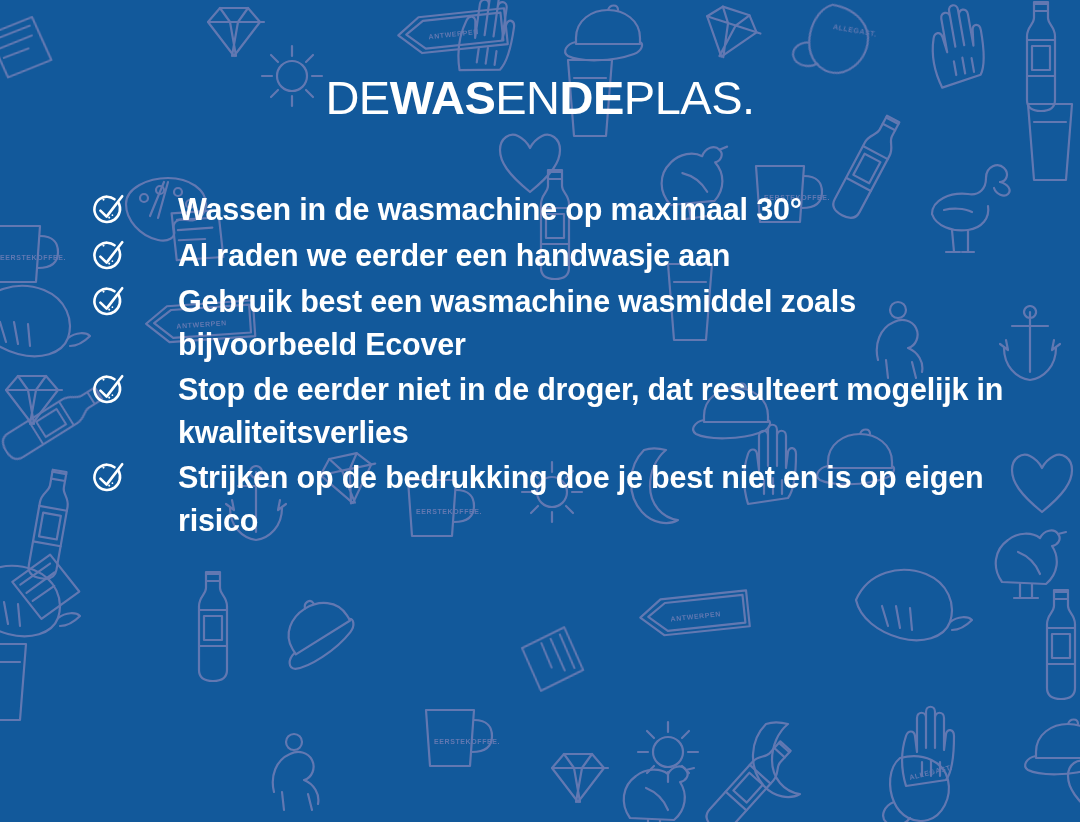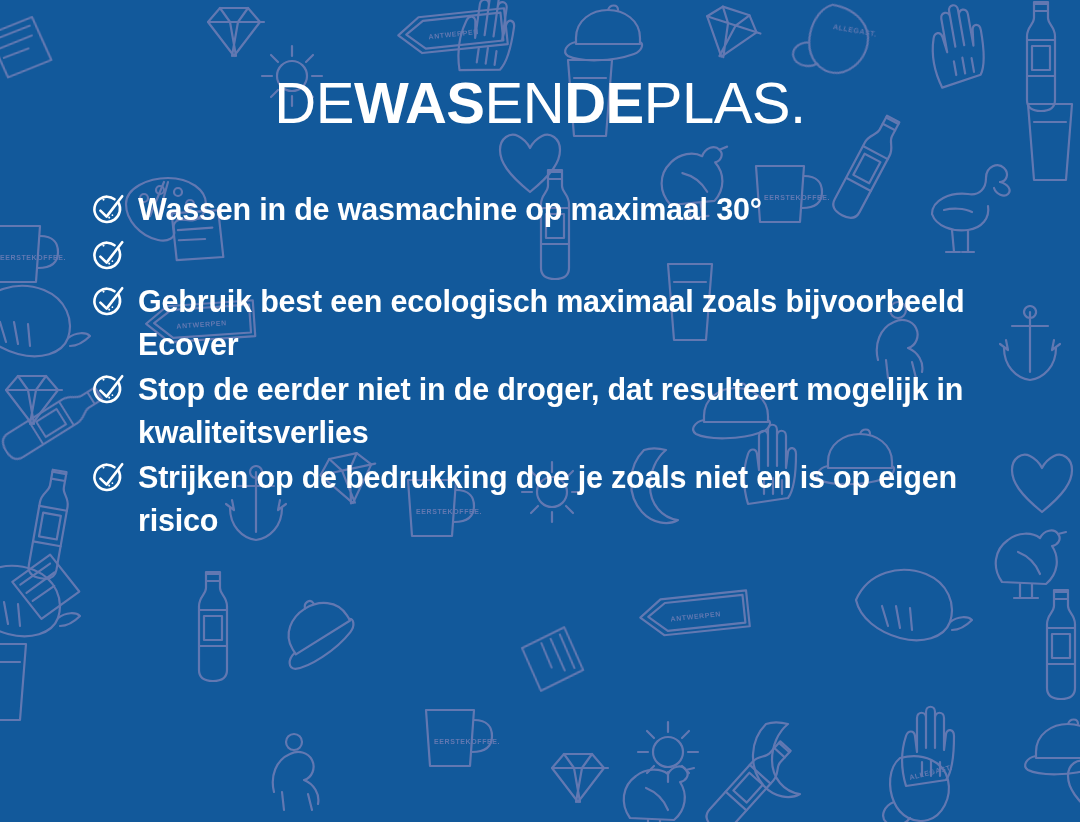--- a/index.html
+++ b/index.html
@@ -36,38 +36,39 @@
   }
 
   
   #content{position:absolute;inset:0;}
 
   .title{
     position:absolute;
     left:0;right:0;top:74px;
     text-align:center;
     color:#ffffff;
-    font-size:58px;
+    font-size:47px;
     line-height:1;
     letter-spacing:-0.5px;
     font-weight:300;
     white-space:nowrap;
   }
   .title .lt{font-weight:400;}
   .title .bd{font-weight:bold;}
 
   .list{
     position:absolute;
     left:88px;top:188px;
     width:940px;
   }
   .item{
     display:flex;
     align-items:flex-start;
     margin-bottom:2px;
+    gap:40px;
   }
   .check-icon{
     flex:0 0 auto;
     width:40px;height:44px;
     margin-right:10px;
     position:relative;
     top:3px;
   }
   .check-icon svg{display:block;width:40px;height:40px;}
   .ck{fill:none;stroke:#ffffff;stroke-width:2.6;stroke-linecap:round;stroke-linejoin:round;}
@@ -274,33 +275,34 @@
       <div class="item">
         <span class="check-icon">
           <svg viewBox="0 0 40 40" xmlns="http://www.w3.org/2000/svg">
             <path class="ck" d="M30.5,11.5 C33.6,17.3 31.9,24.7 26.5,28.6 C20.8,32.7 12.9,31.4 8.8,25.7 C4.7,20 6,12.1 11.7,8 C16.3,4.7 22.3,5 26.5,8.3"></path>
             <path class="ck" d="M12.4,19.6 L18.6,25.6 L34.2,5.2"></path>
             <circle class="ck-d" cx="15.5" cy="8.6" r="1.05"></circle>
             <circle class="ck-d" cx="21.2" cy="26.6" r="1.05"></circle>
             <circle class="ck-d" cx="24.4" cy="24.2" r="0.85"></circle>
           </svg>
         </span>
-      </div>
-
-      <div class="item">
-        <span class="check-icon">
-          <svg viewBox="0 0 40 40" xmlns="http://www.w3.org/2000/svg">
-            <path class="ck" d="M30.5,11.5 C33.6,17.3 31.9,24.7 26.5,28.6 C20.8,32.7 12.9,31.4 8.8,25.7 C4.7,20 6,12.1 11.7,8 C16.3,4.7 22.3,5 26.5,8.3"></path>
-            <path class="ck" d="M12.4,19.6 L18.6,25.6 L34.2,5.2"></path>
-            <circle class="ck-d" cx="15.5" cy="8.6" r="1.05"></circle>
-            <circle class="ck-d" cx="21.2" cy="26.6" r="1.05"></circle>
-            <circle class="ck-d" cx="24.4" cy="24.2" r="0.85"></circle>
-          </svg>
-        </span>
-        <span class="item-text">Gebruik best een ecologisch maximaal zoals bijvoorbeeld Ecover</span>
+        <span class="item-text">Al raden we eerder een handwasje aan</span>
+      </div>
+
+      <div class="item">
+        <span class="check-icon">
+          <svg viewBox="0 0 40 40" xmlns="http://www.w3.org/2000/svg">
+            <path class="ck" d="M30.5,11.5 C33.6,17.3 31.9,24.7 26.5,28.6 C20.8,32.7 12.9,31.4 8.8,25.7 C4.7,20 6,12.1 11.7,8 C16.3,4.7 22.3,5 26.5,8.3"></path>
+            <path class="ck" d="M12.4,19.6 L18.6,25.6 L34.2,5.2"></path>
+            <circle class="ck-d" cx="15.5" cy="8.6" r="1.05"></circle>
+            <circle class="ck-d" cx="21.2" cy="26.6" r="1.05"></circle>
+            <circle class="ck-d" cx="24.4" cy="24.2" r="0.85"></circle>
+          </svg>
+        </span>
+        <span class="item-text">Gebruik best een wasmachine wasmiddel zoals bijvoorbeeld Ecover</span>
       </div>
 
 
       <div class="item">
         <span class="check-icon">
           <svg viewBox="0 0 40 40" xmlns="http://www.w3.org/2000/svg">
             <path class="ck" d="M30.5,11.5 C33.6,17.3 31.9,24.7 26.5,28.6 C20.8,32.7 12.9,31.4 8.8,25.7 C4.7,20 6,12.1 11.7,8 C16.3,4.7 22.3,5 26.5,8.3"></path>
             <path class="ck" d="M12.4,19.6 L18.6,25.6 L34.2,5.2"></path>
             <circle class="ck-d" cx="15.5" cy="8.6" r="1.05"></circle>
             <circle class="ck-d" cx="21.2" cy="26.6" r="1.05"></circle>
@@ -313,18 +315,18 @@
       <div class="item">
         <span class="check-icon">
           <svg viewBox="0 0 40 40" xmlns="http://www.w3.org/2000/svg">
             <path class="ck" d="M30.5,11.5 C33.6,17.3 31.9,24.7 26.5,28.6 C20.8,32.7 12.9,31.4 8.8,25.7 C4.7,20 6,12.1 11.7,8 C16.3,4.7 22.3,5 26.5,8.3"></path>
             <path class="ck" d="M12.4,19.6 L18.6,25.6 L34.2,5.2"></path>
             <circle class="ck-d" cx="15.5" cy="8.6" r="1.05"></circle>
             <circle class="ck-d" cx="21.2" cy="26.6" r="1.05"></circle>
             <circle class="ck-d" cx="24.4" cy="24.2" r="0.85"></circle>
           </svg>
         </span>
-        <span class="item-text">Strijken op de bedrukking doe je zoals niet en is op eigen risico</span>
+        <span class="item-text">Strijken op de bedrukking doe je best niet en is op eigen risico</span>
       </div>
 
     </div>
   </div>
 </div>
 
 </body></html>

